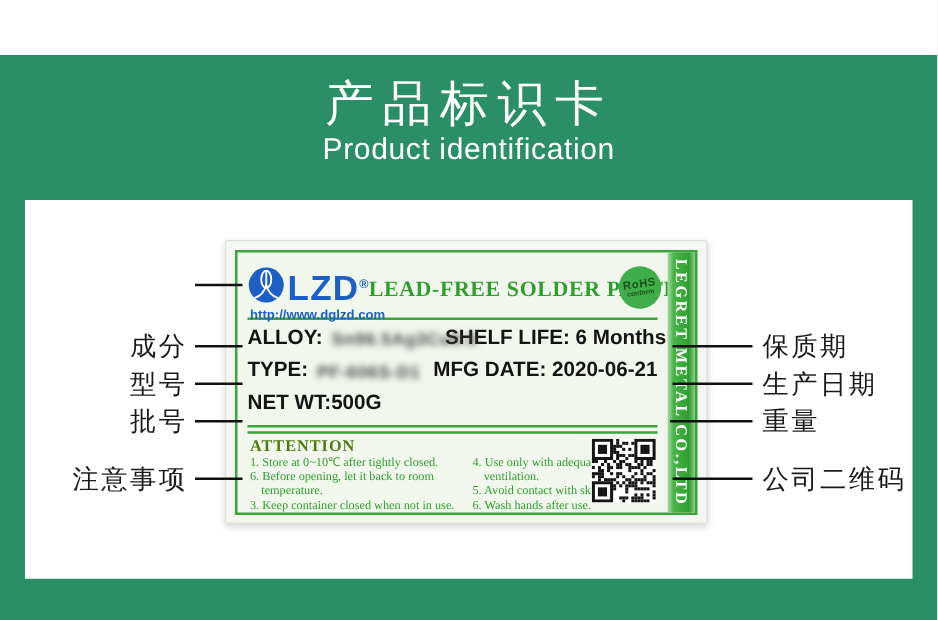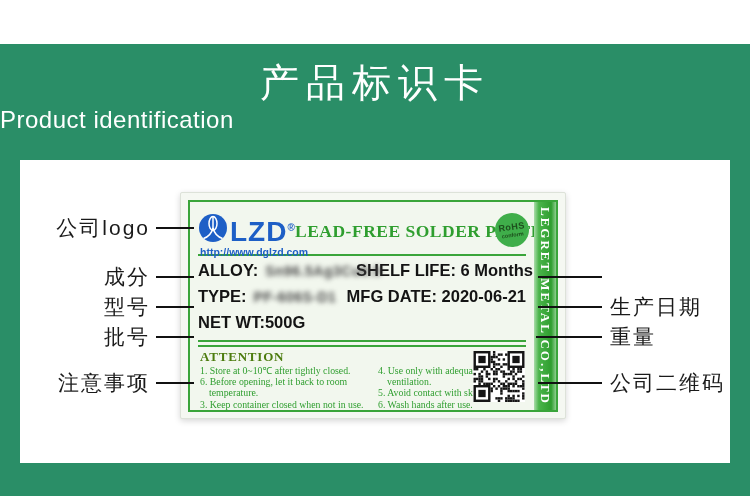--- a/index.html
+++ b/index.html
@@ -7,21 +7,21 @@
   .page {
     position:relative; width:750px; height:496px; background:#ffffff;
     font-family:"Liberation Sans", sans-serif; overflow:hidden; margin:0 auto;
   }
   .band { position:absolute; left:0; top:44px; width:750px; height:452px; background:#2A8E67; }
   .page-title {
     position:absolute; top:56px; left:0; width:750px; text-align:center;
     color:#fff; font-size:39px; letter-spacing:7px; font-weight:500;
   }
   .page-subtitle {
-    position:absolute; top:106px; left:0; width:750px; 
+    position:absolute; top:106px; left:0; width:750px; text-align:center;
     color:#fff; font-size:24px; letter-spacing:0.5px; font-weight:400;
   }
   .card { position:absolute; left:20px; top:160px; width:710px; height:303px; background:#ffffff; }
 
   
   .paper {
     position:absolute; left:180px; top:192px; width:386px; height:227px;
     background:#f5f8f2; border:1px solid #dde2d9; border-radius:2px;
     box-shadow:0 2px 6px rgba(0,0,0,0.16);
   }
@@ -294,33 +294,33 @@
             <rect x="2" y="16" width="3" height="3" fill="#151515"></rect>
           </svg>
       </div>
 
     </div>
     <div class="strip">
       <div class="strip-text">LEGRET METAL CO.,LTD</div>
     </div>
   </div>
 
-  <div class="ann ann-left" style="right:600px; top:228px;">公司logo</div>
   <div class="ann ann-left" style="right:600px; top:277px;">成分</div>
   <div class="ann ann-left" style="right:600px; top:307px;">型号</div>
   <div class="ann ann-left" style="right:600px; top:337px;">批号</div>
   <div class="ann ann-left" style="right:600px; top:383px;">注意事项</div>
 
   <div class="line" style="left:156px; top:227px; width:38px;"></div>
   <div class="line" style="left:156px; top:276px; width:38px;"></div>
   <div class="line" style="left:156px; top:306px; width:38px;"></div>
   <div class="line" style="left:156px; top:336px; width:38px;"></div>
   <div class="line" style="left:156px; top:382px; width:38px;"></div>
 
   <div class="line" style="left:538px; top:276px; width:64px;"></div>
   <div class="line" style="left:538px; top:306px; width:64px;"></div>
   <div class="line" style="left:536px; top:336px; width:66px;"></div>
   <div class="line" style="left:538px; top:382px; width:64px;"></div>
 
+  <div class="ann" style="left:610px; top:277px;">保质期</div>
   <div class="ann" style="left:610px; top:307px;">生产日期</div>
   <div class="ann" style="left:610px; top:337px;">重量</div>
   <div class="ann" style="left:610px; top:383px;">公司二维码</div>
 </div>
 
 </body></html>

